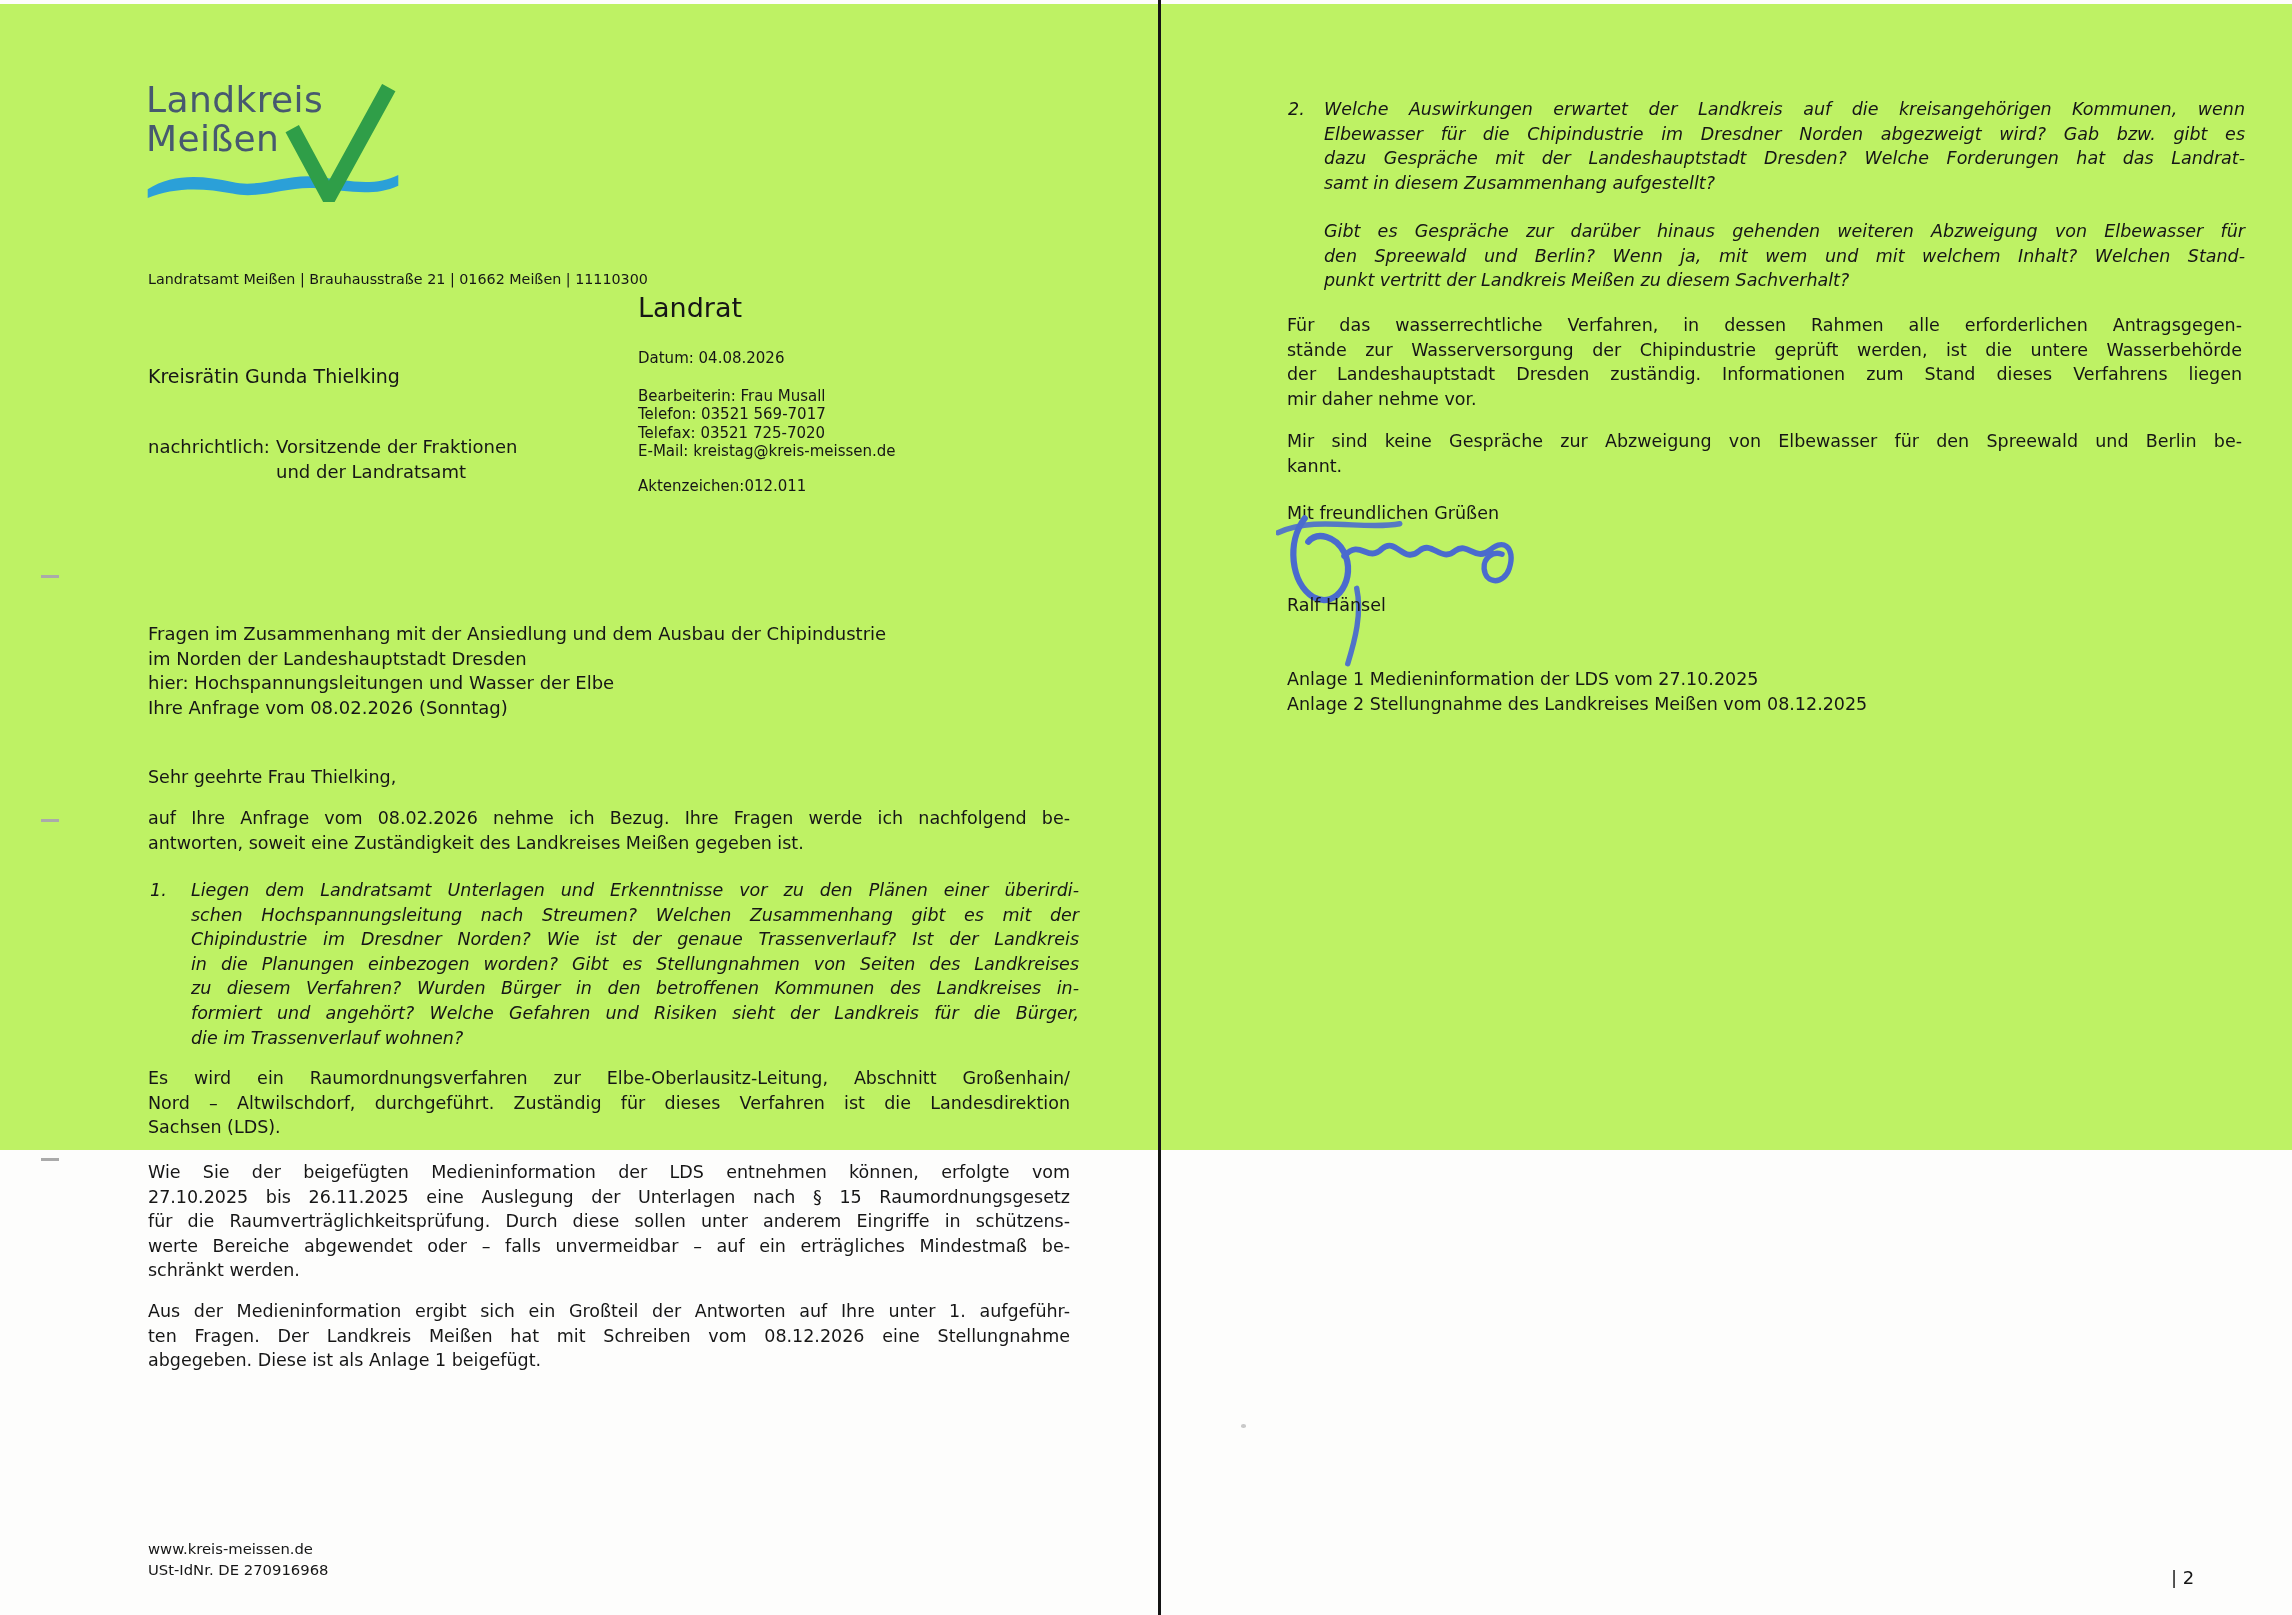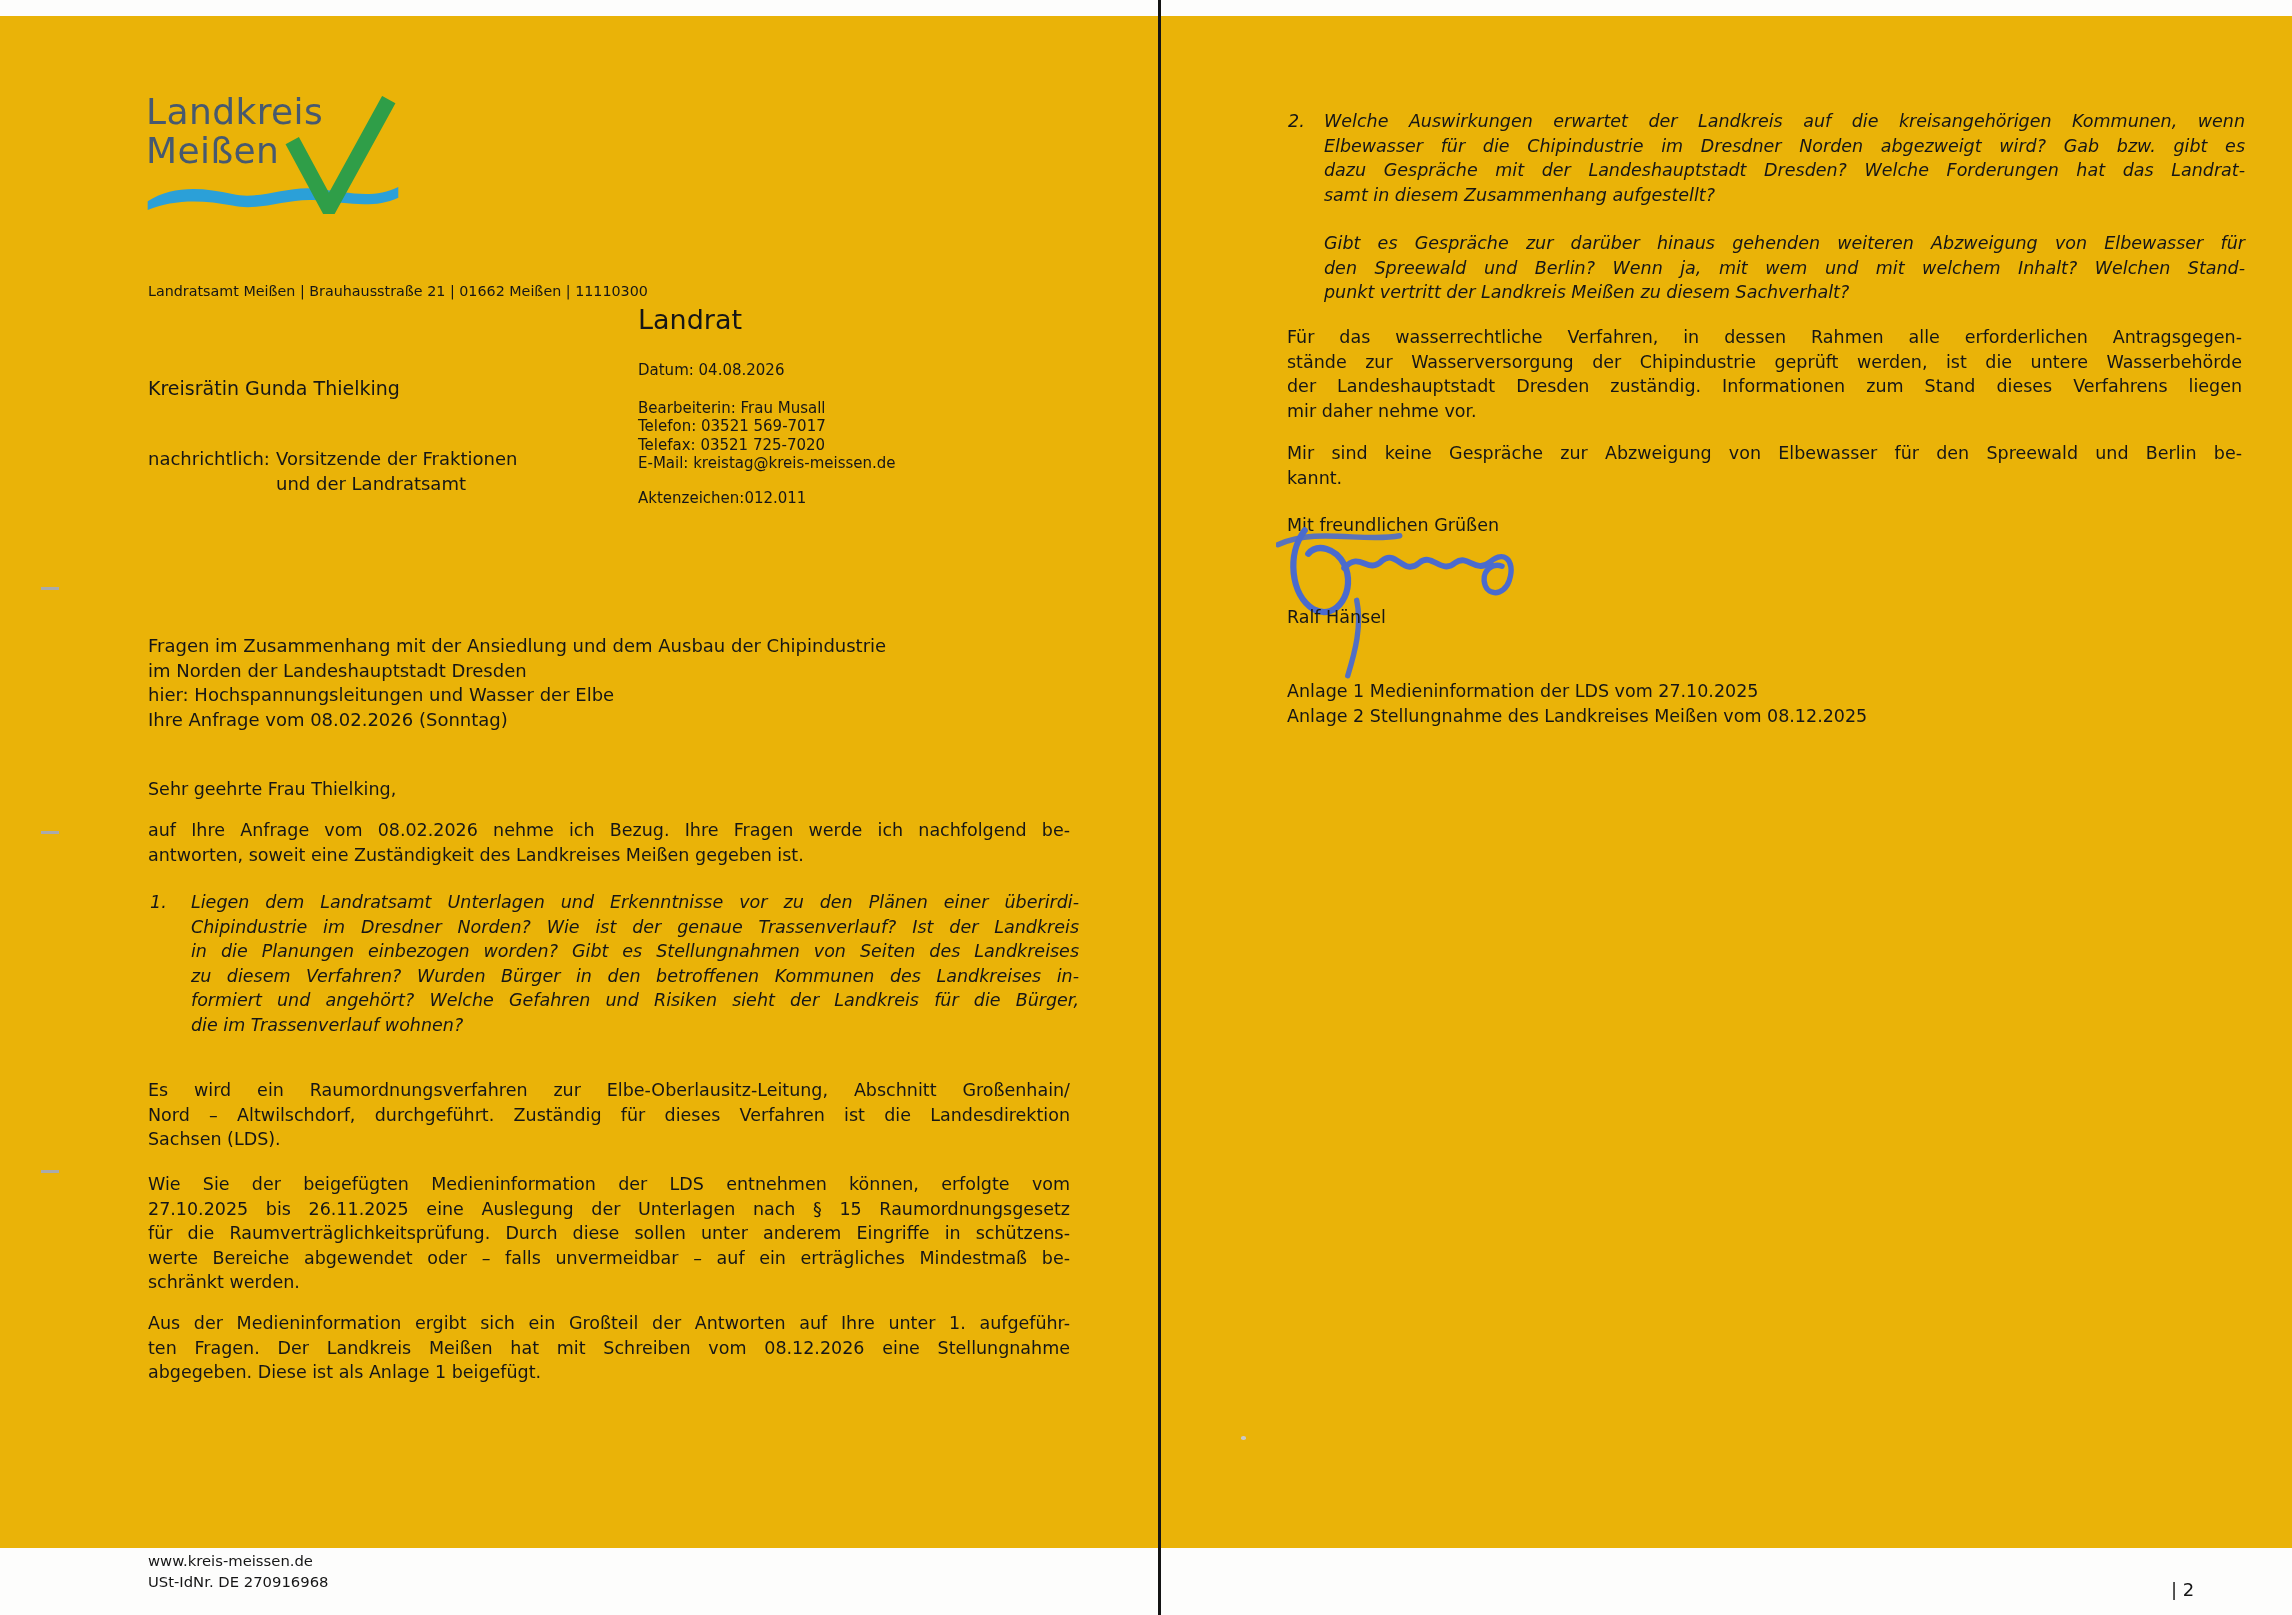--- a/index.html
+++ b/index.html
@@ -1,21 +1,21 @@
 <!DOCTYPE html>
 <html style="font-size:14.3px"><head>
 <meta charset="utf-8">
 <style>
   html,body{margin:0;padding:0;}
   body{
     width:2293px;height:1616px;position:relative;background:#fdfdfc;
     font-family:"DejaVu Sans","Liberation Sans",sans-serif;color:#161616;
     overflow:hidden;
   }
-  .page{position:absolute;top:16px;height:1532px;background:#eab308;}
+  .page{position:absolute;top:4px;height:1146px;background:#bef264;}
   #page1{left:0;width:1158px;}
   #page2{left:1161px;width:1132px;}
   #divider{position:absolute;left:1158px;top:0;width:2.7px;height:1616px;background:#141414;}
   .abs{position:absolute;}
   .body-text{font-size:17.5px;line-height:24.6px;}
   .par .line{text-align:justify;text-align-last:justify;}
   .par .line.last{text-align-last:left;}
   .plain .line{text-align:left;}
   .italic{font-style:italic;}
   .bold{font-weight:normal;}
@@ -81,20 +81,21 @@
 
   <div class="abs body-text par" style="left:148px;top:802px;width:922px;">
       <div class="line">auf Ihre Anfrage vom 08.02.2026 nehme ich Bezug. Ihre Fragen werde ich nachfolgend be-</div>
       <div class="line last">antworten, soweit eine Zuständigkeit des Landkreises Meißen gegeben ist.</div>
     </div>
 
   <div class="abs body-text italic" style="left:150px;top:874px;width:922px;">
     <span class="q-marker">1.</span>
     <div class="par" style="margin-left:41px;width:888px;">
         <div class="line">Liegen dem Landratsamt Unterlagen und Erkenntnisse vor zu den Plänen einer überirdi-</div>
+        <div class="line">schen Hochspannungsleitung nach Streumen? Welchen Zusammenhang gibt es mit der</div>
         <div class="line">Chipindustrie im Dresdner Norden? Wie ist der genaue Trassenverlauf? Ist der Landkreis</div>
         <div class="line">in die Planungen einbezogen worden? Gibt es Stellungnahmen von Seiten des Landkreises</div>
         <div class="line">zu diesem Verfahren? Wurden Bürger in den betroffenen Kommunen des Landkreises in-</div>
         <div class="line">formiert und angehört? Welche Gefahren und Risiken sieht der Landkreis für die Bürger,</div>
         <div class="line last">die im Trassenverlauf wohnen?</div>
       </div>
   </div>
 
   <div class="abs body-text par" style="left:148px;top:1062px;width:922px;">
       <div class="line">Es wird ein Raumordnungsverfahren zur Elbe-Oberlausitz-Leitung, Abschnitt Großenhain/</div>

